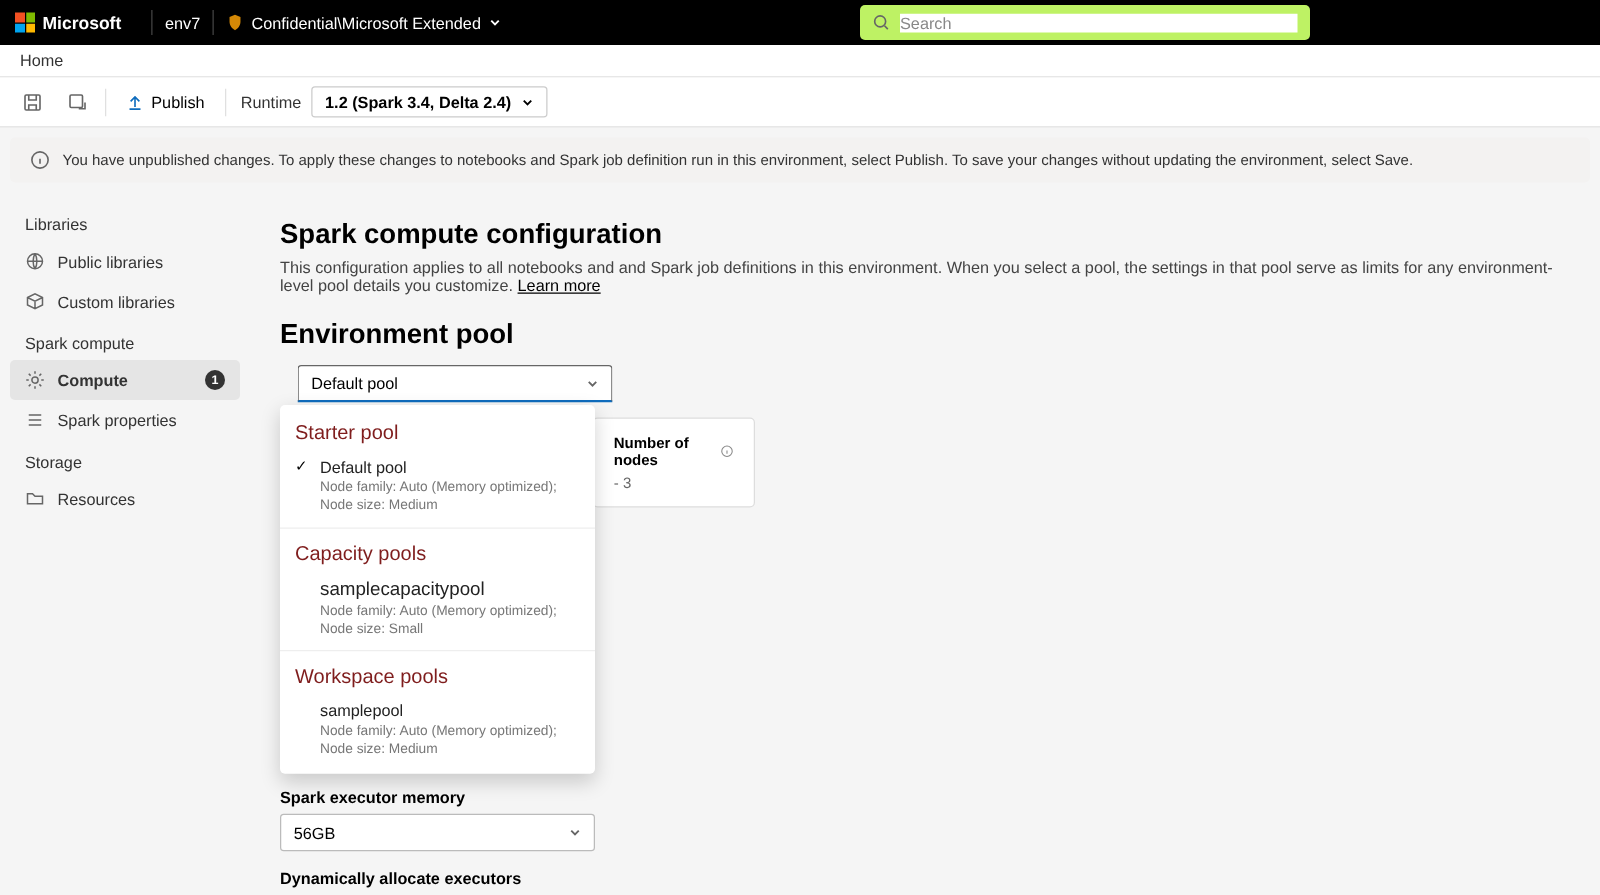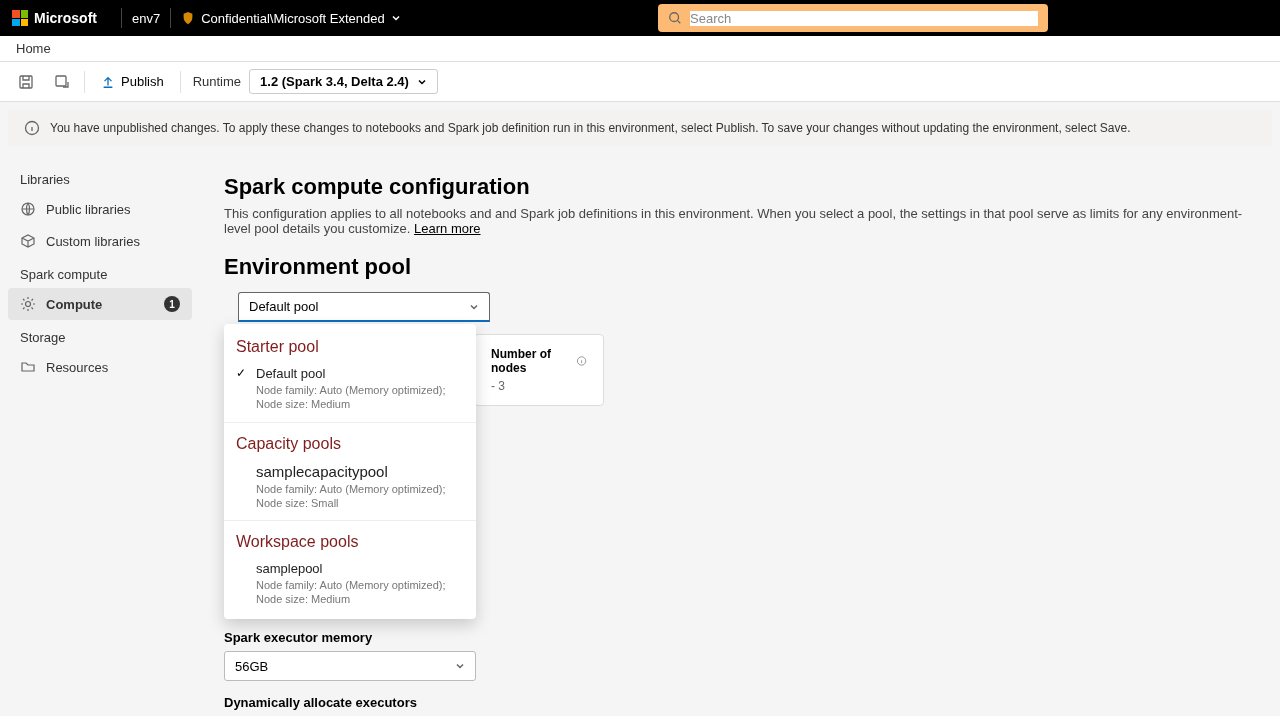--- a/index.html
+++ b/index.html
@@ -12,21 +12,21 @@
 .ms-sq2 { background: #7fba00; }
 .ms-sq3 { background: #00a4ef; }
 .ms-sq4 { background: #ffb900; }
 .ms-text { font-size: 14px; font-weight: 600; }
 .divider-v { width: 1px; height: 20px; background: #444; margin: 0 10px; }
 .env-name { font-size: 13px; }
 .sensitivity { display: flex; align-items: center; gap: 6px; font-size: 13px; cursor: pointer; }
 .shield-icon { width: 14px; height: 14px; color: #d48806; }
 .chevron-down { width: 10px; height: 10px; }
 .search-wrap { margin-left: auto; margin-right: 220px; }
-.search-box { width: 390px; height: 28px; background: #fdba74; border-radius: 4px; display: flex; align-items: center; padding: 0 10px; gap: 8px; }
+.search-box { width: 360px; height: 28px; background: #bef264; border-radius: 4px; display: flex; align-items: center; padding: 0 10px; gap: 8px; }
 .search-box svg { width: 14px; height: 14px; color: #666; }
 .search-box input { border: none; outline: none; flex: 1; font-size: 13px; color: #333; }
 .search-box input::placeholder { color: #888; }
 
 .breadcrumb-row { background: #fff; height: 26px; display: flex; align-items: center; padding: 0 16px; border-bottom: 1px solid #e0e0e0; }
 .breadcrumb-row a { font-size: 13px; color: #333; text-decoration: none; cursor: pointer; }
 
 .toolbar { background: #fff; height: 40px; display: flex; align-items: center; padding: 0 12px; gap: 8px; border-bottom: 1px solid #e0e0e0; }
 .tb-btn { display: flex; align-items: center; gap: 6px; padding: 4px 8px; font-size: 13px; cursor: pointer; border-radius: 2px; }
 .tb-icon-btn { width: 28px; height: 28px; display: flex; align-items: center; justify-content: center; cursor: pointer; color: #666; }
@@ -174,20 +174,26 @@
     </div>
 
     <div class="side-group-title">Spark compute</div>
     <div class="side-item active">
       <svg class="side-icon" viewBox="0 0 16 16" fill="none" stroke="currentColor" stroke-width="1.2">
           <circle cx="8" cy="8" r="2.5"></circle>
           <path d="M8 1v2M8 13v2M1 8h2M13 8h2M3 3l1.5 1.5M11.5 11.5L13 13M13 3l-1.5 1.5M4.5 11.5L3 13"></path>
         </svg>
       <span>Compute</span>
       <span class="badge">1</span>
+    </div>
+    <div class="side-item">
+      <svg class="side-icon" viewBox="0 0 16 16" fill="none" stroke="currentColor" stroke-width="1.2">
+          <path d="M3 4h10M3 8h10M3 12h10"></path>
+        </svg>
+      <span>Spark properties</span>
     </div>
 
     <div class="side-group-title">Storage</div>
     <div class="side-item">
       <svg class="side-icon" viewBox="0 0 16 16" fill="none" stroke="currentColor" stroke-width="1.2">
           <path d="M2 4h4l2 2h6v6H2V4z"></path>
         </svg>
       <span>Resources</span>
     </div>
   </div>

